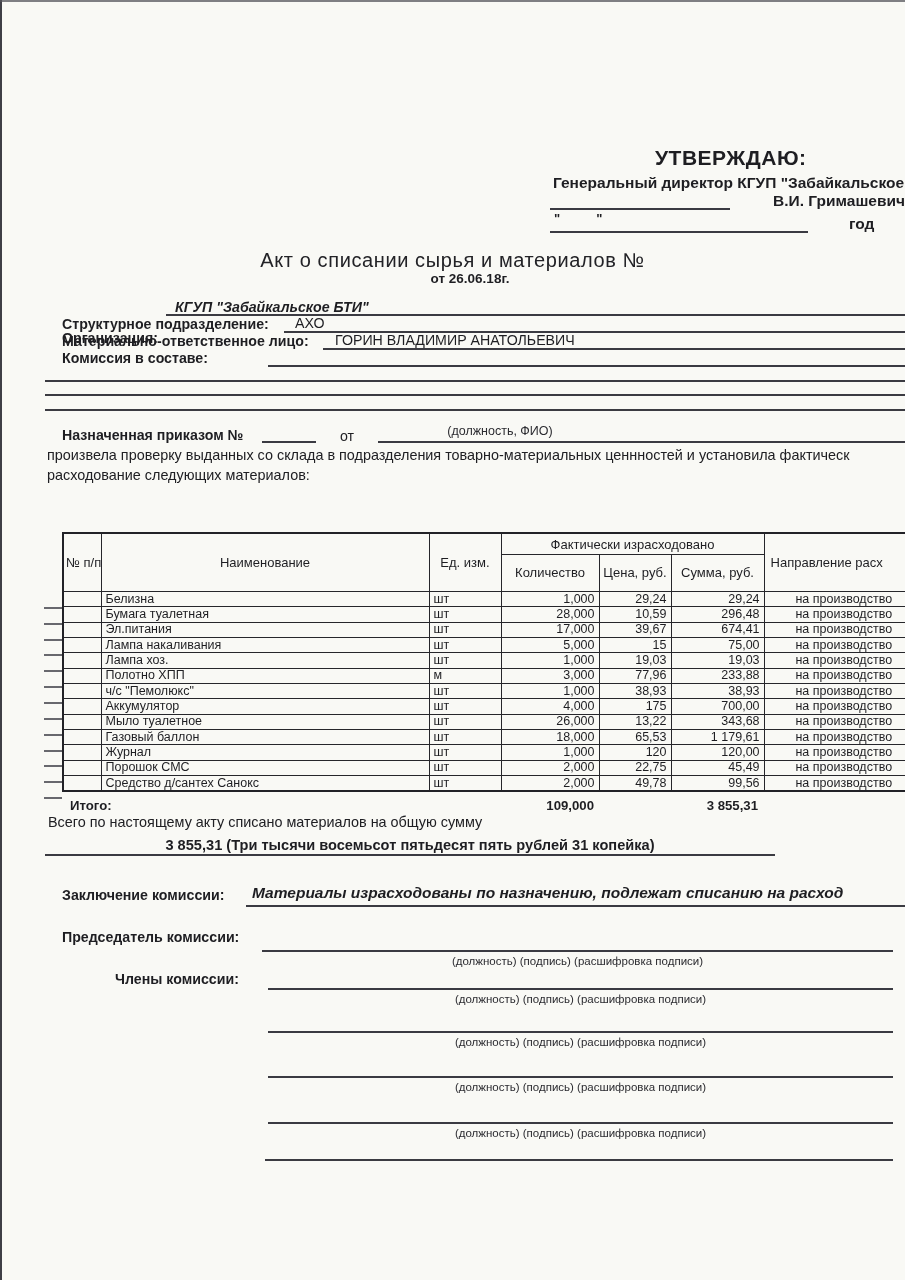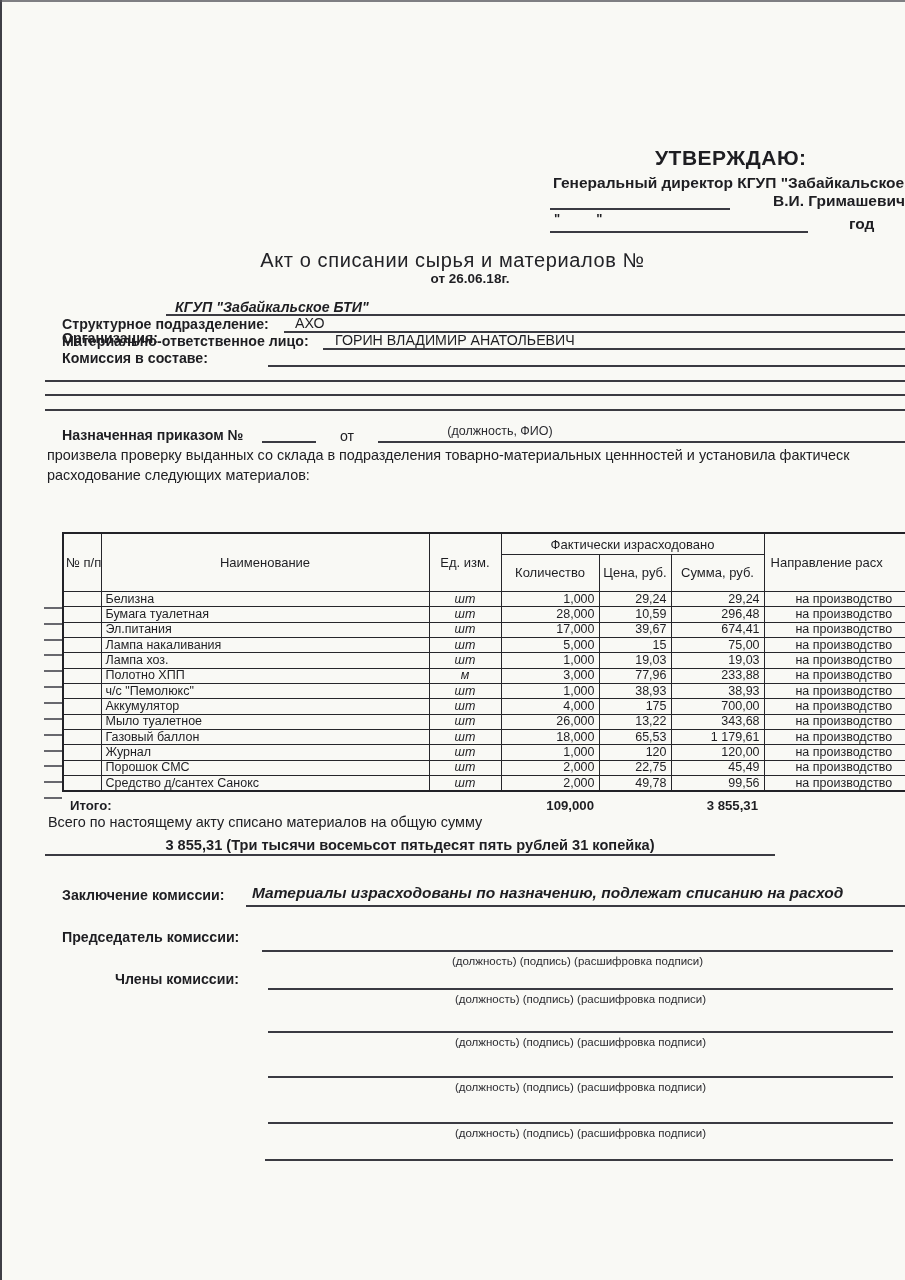--- a/index.html
+++ b/index.html
@@ -40,21 +40,21 @@
     overflow:hidden;
     white-space:nowrap;
   }
   table.mat{border:2px solid #222227;}
   table.mat thead th{font-size:13px;text-align:center;padding:0 2px;}
   table.mat thead tr.h1 th{height:20px;}
   table.mat thead tr.h2 th{height:36px;white-space:normal;line-height:1.15;}
   table.mat tbody td{height:14.35px;font-size:12.5px;line-height:13px;padding:0 4px;}
   td.c-num{padding:0;}
   td.c-name{text-align:left;}
-  td.c-unit{text-align:center;font-style:italic;}
+  td.c-unit{}
   td.c-qty,td.c-price,td.c-sum{text-align:right;}
   td.c-dir{text-align:center;font-size:12px;}
   .ticks{position:absolute;left:44px;top:593px;width:18px;height:206px;
     background:repeating-linear-gradient(to bottom,rgba(0,0,0,0) 0 13.9px,#44444c 13.9px 15.85px);
     opacity:.8;}
   .tot{font-size:13.2px;font-weight:bold;}
 
   .sum-words{font-size:14.6px;font-weight:bold;text-align:center;}
   .concl-val{font-size:15.5px;font-weight:bold;font-style:italic;}
 </style>

